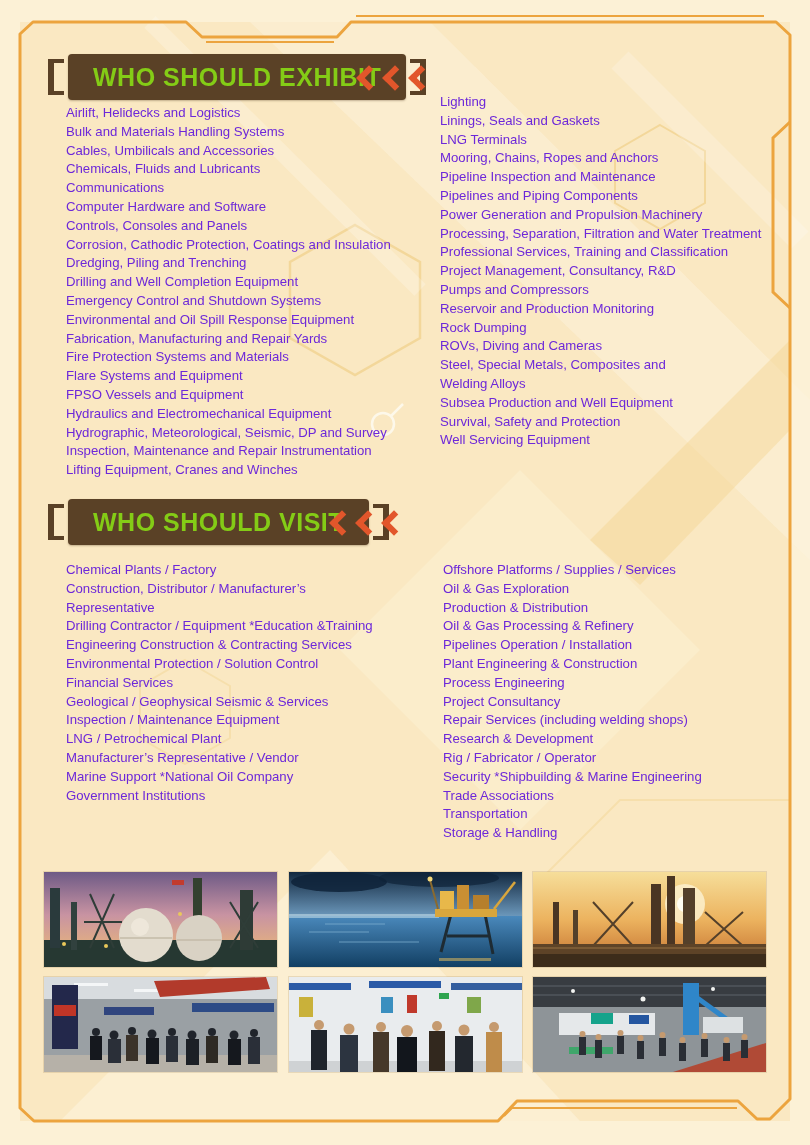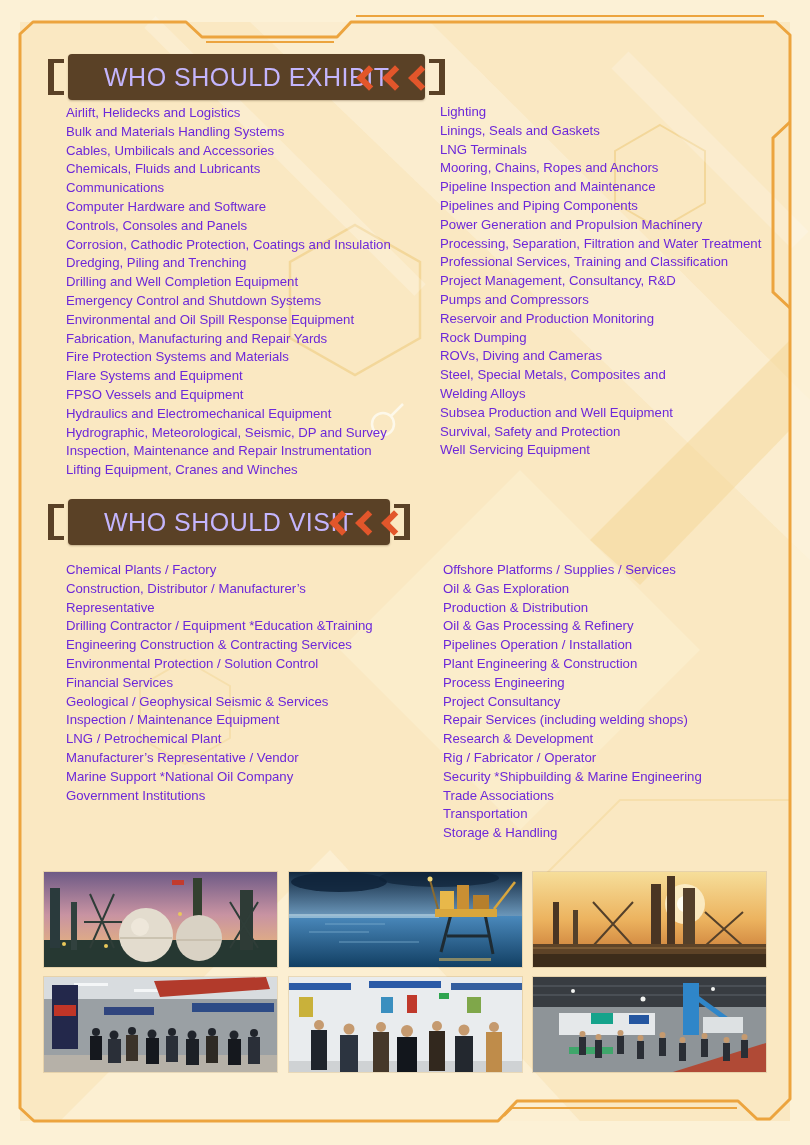--- a/index.html
+++ b/index.html
@@ -5,35 +5,35 @@
   html,body{margin:0;padding:0;background:#FDF6E4;}
   .page{position:relative;width:810px;height:1145px;background:#FCF1D6;overflow:hidden;
         font-family:"Liberation Sans",sans-serif;}
   .page svg.layer{position:absolute;left:0;top:0;width:810px;height:1145px;pointer-events:none;}
 
   
   .titlebar{position:absolute;display:flex;align-items:stretch;height:46px;}
   .cap{width:10px;border-left:6px solid #5A4126;border-top:4px solid #5A4126;border-bottom:4px solid #5A4126;margin:5px 4px 5px 0;}
   .cap.right{border-left:none;border-right:6px solid #5A4126;margin:5px 0 5px 4px;}
   .bar-body{background:#5A4126;border-radius:4px;display:flex;align-items:center;padding:0 20px;box-shadow:0 1px 2px rgba(90,65,38,.35);}
-  .bar-body h2{margin:16px;color:#c4b5fd;font-size:25px;font-weight:normal;letter-spacing:.5px;white-space:nowrap;}
+  .bar-body h2{margin:5px;color:#84cc16;font-size:25px;font-weight:bold;letter-spacing:.5px;white-space:nowrap;}
   #bar-exhibit{left:48px;top:54px;}
   #bar-visit{left:48px;top:499px;}
 
   
   .chevrons{position:absolute;display:flex;gap:8px;align-items:center;height:24px;}
   #chev-exhibit{left:360px;top:66px;}
   #chev-visit{left:333px;top:511px;}
   .chev{width:12px;height:12px;border-left:6px solid #E2562B;border-bottom:6px solid #E2562B;transform:rotate(45deg);}
 
   
   ul.col{position:absolute;margin:0;padding:0;list-style:none;font-size:13.2px;line-height:18.8px;
          color:#6d28d9;white-space:pre;}
   #ex-l{left:66px;top:104px;}
-  #ex-r{left:440px;top:103px;}
+  #ex-r{left:440px;top:93px;}
   #vi-l{left:66px;top:561px;}
   #vi-r{left:443px;top:561px;}
 
   
   .photos{position:absolute;left:44px;top:872px;width:722px;display:flex;flex-wrap:wrap;gap:10px 11.5px;}
   .photos figure{margin:0;width:233px;height:95px;overflow:hidden;box-shadow:0 0 0 1px rgba(120,90,40,.15);}
   .photos svg{display:block;width:100%;height:100%;}
 </style>
 </head>
 <body>

